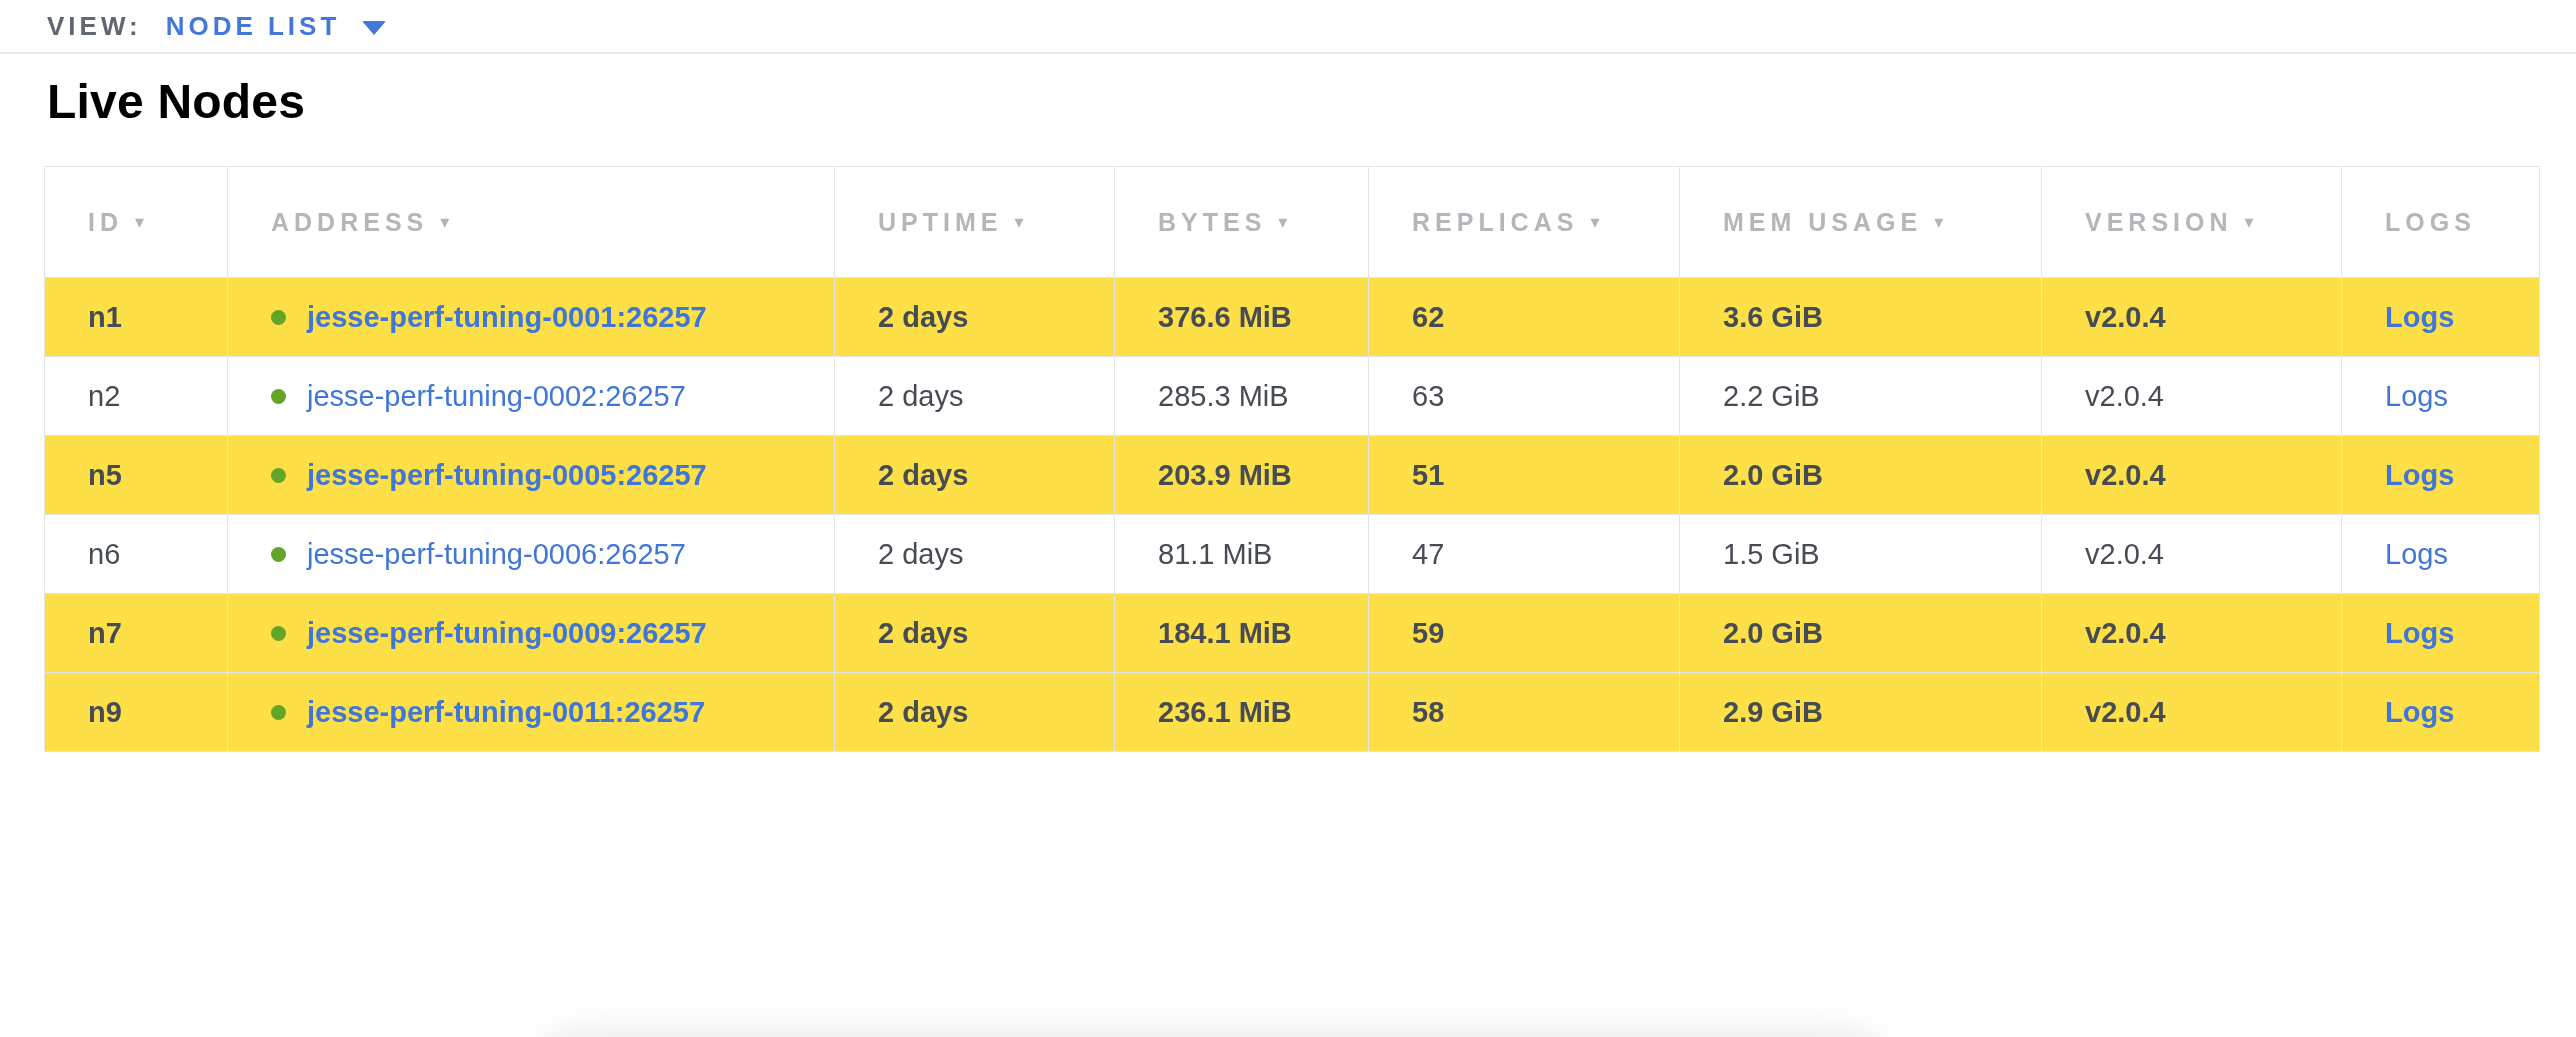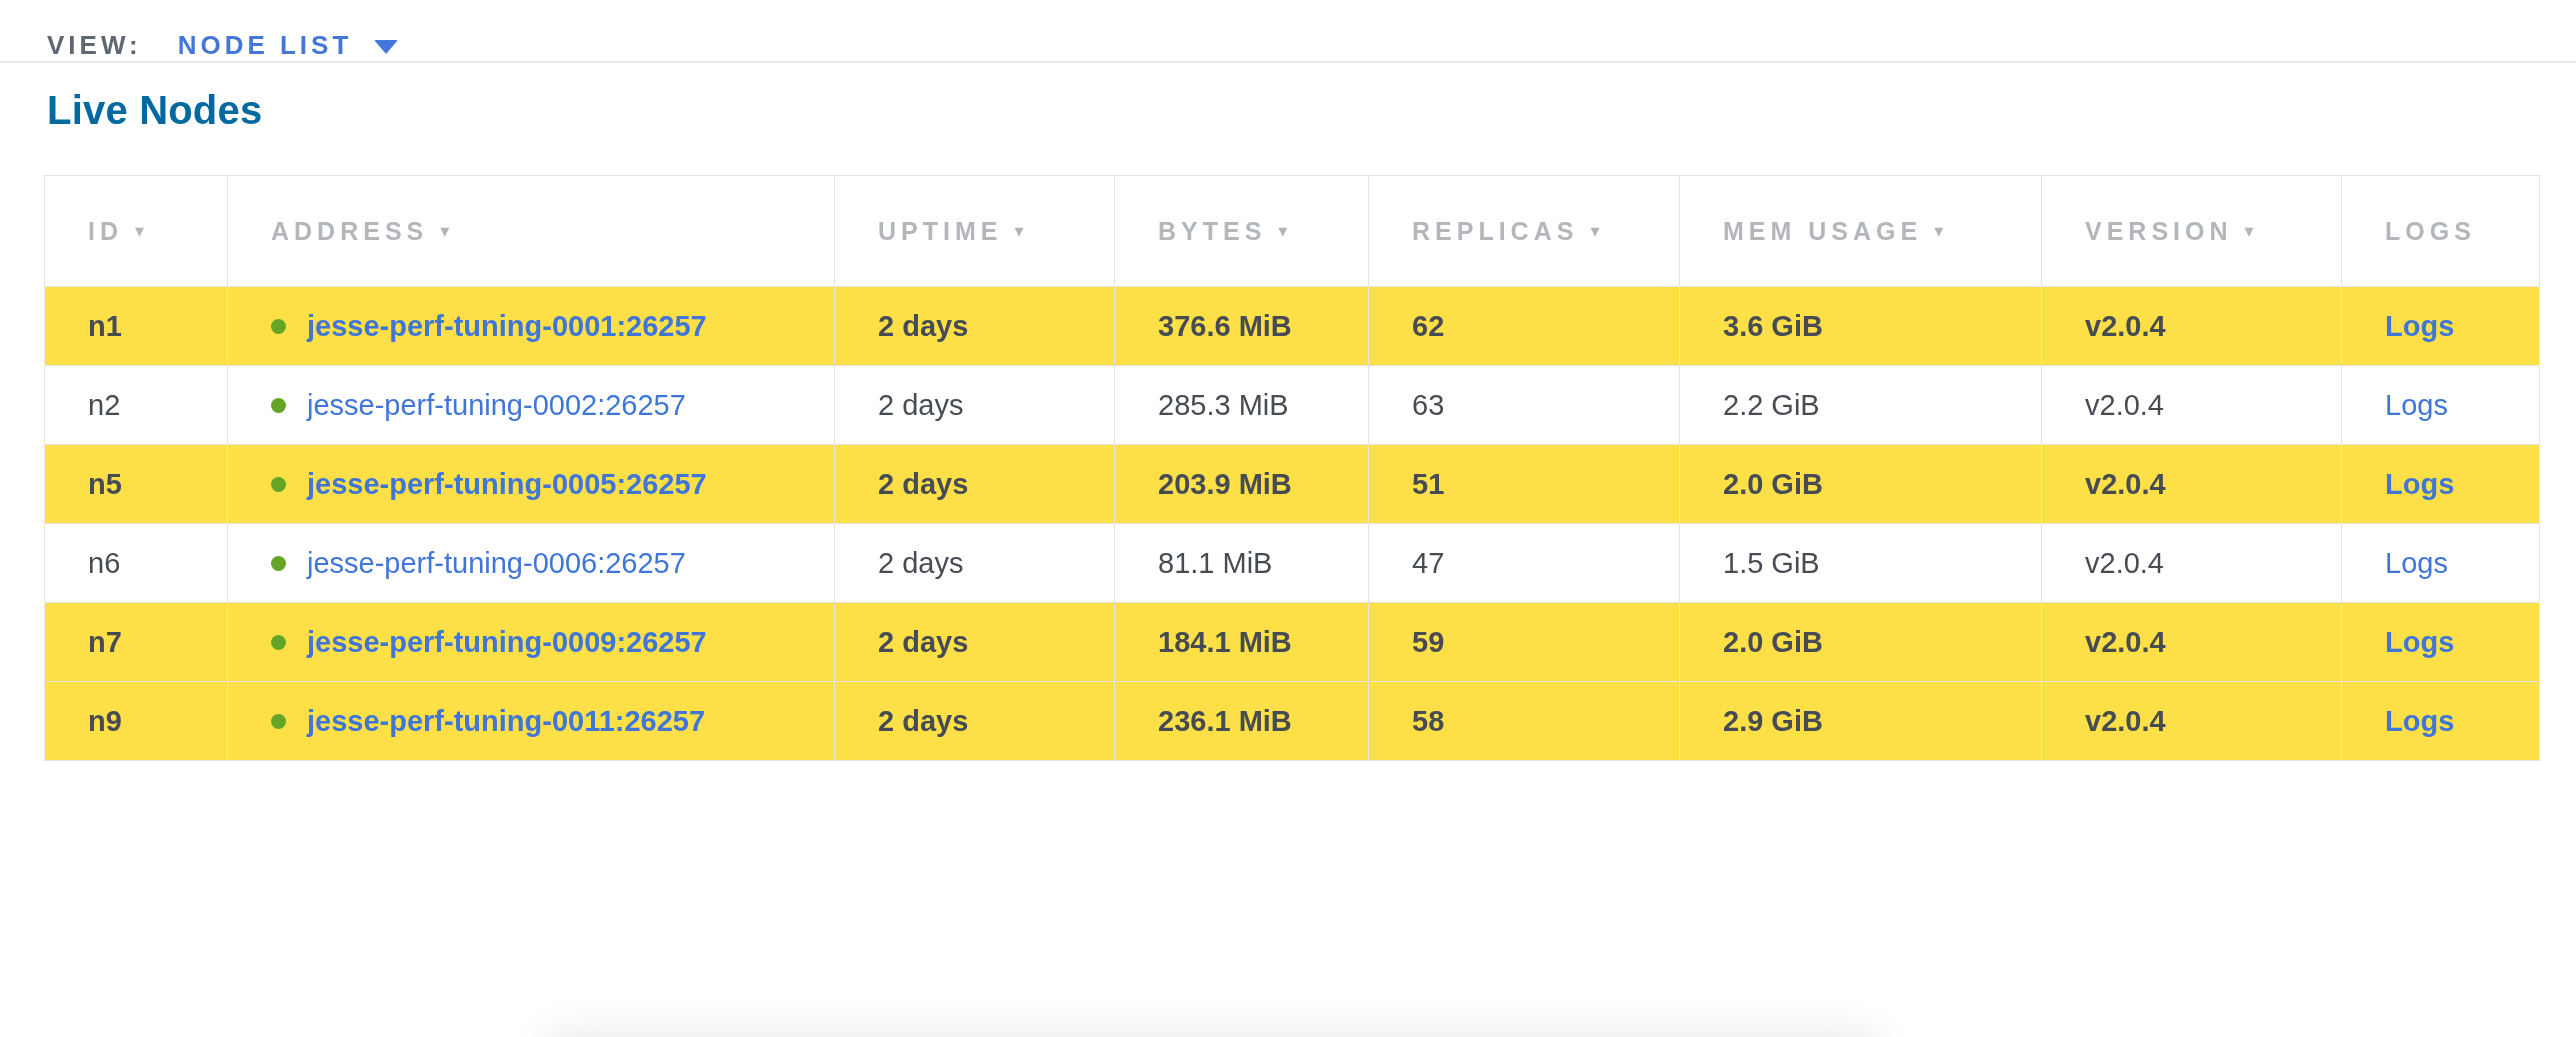--- a/index.html
+++ b/index.html
@@ -4,41 +4,41 @@
 <style>
   html,body{margin:0;padding:0;}
   body{
     width:2576px;height:1037px;overflow:hidden;position:relative;
     background:#ffffff;
     font-family:"Liberation Sans","DejaVu Sans",sans-serif;
     -webkit-font-smoothing:antialiased;
   }
   
   .topbar{
-    height:63px;border-bottom:2px solid #e7e7e9;background:#fff;
-    display:flex;align-items:flex-end;padding-left:47px;box-sizing:border-box;
+    height:54px;border-bottom:2px solid #e7e7e9;background:#fff;
+    display:flex;align-items:center;padding-left:47px;box-sizing:border-box;
   }
   .view-label{
     color:#5f6771;font-size:26px;font-weight:600;letter-spacing:4px;
   }
   .view-dropdown{
-    display:flex;align-items:center;margin-left:36px;cursor:pointer;
+    display:flex;align-items:center;margin-left:24px;cursor:pointer;
   }
   .view-selected{
     color:#4377da;font-size:26px;font-weight:600;letter-spacing:4px;
   }
   .dropdown-caret{
     width:0;height:0;margin-left:22px;margin-top:3px;
     border-left:12px solid transparent;border-right:12px solid transparent;
     border-top:14px solid #4377da;border-radius:2px;
   }
   
   .page-title{
-    margin:26px 0 0 47px;font-size:40px;line-height:43px;font-weight:700;
-    color:#0369a1;letter-spacing:0.2px;
+    margin:26px 0 0 47px;font-size:48px;line-height:43px;font-weight:700;
+    color:#000000;letter-spacing:0.2px;
   }
   
   .table-wrap{margin:43px 38px 8px 44px;}
   table{
     border-collapse:collapse;table-layout:fixed;width:2494px;background:#fff;
   }
   th,td{
     border:1px solid #e5e5e8;box-sizing:border-box;
     text-align:left;padding:0 10px 0 43px;overflow:hidden;white-space:nowrap;
   }

